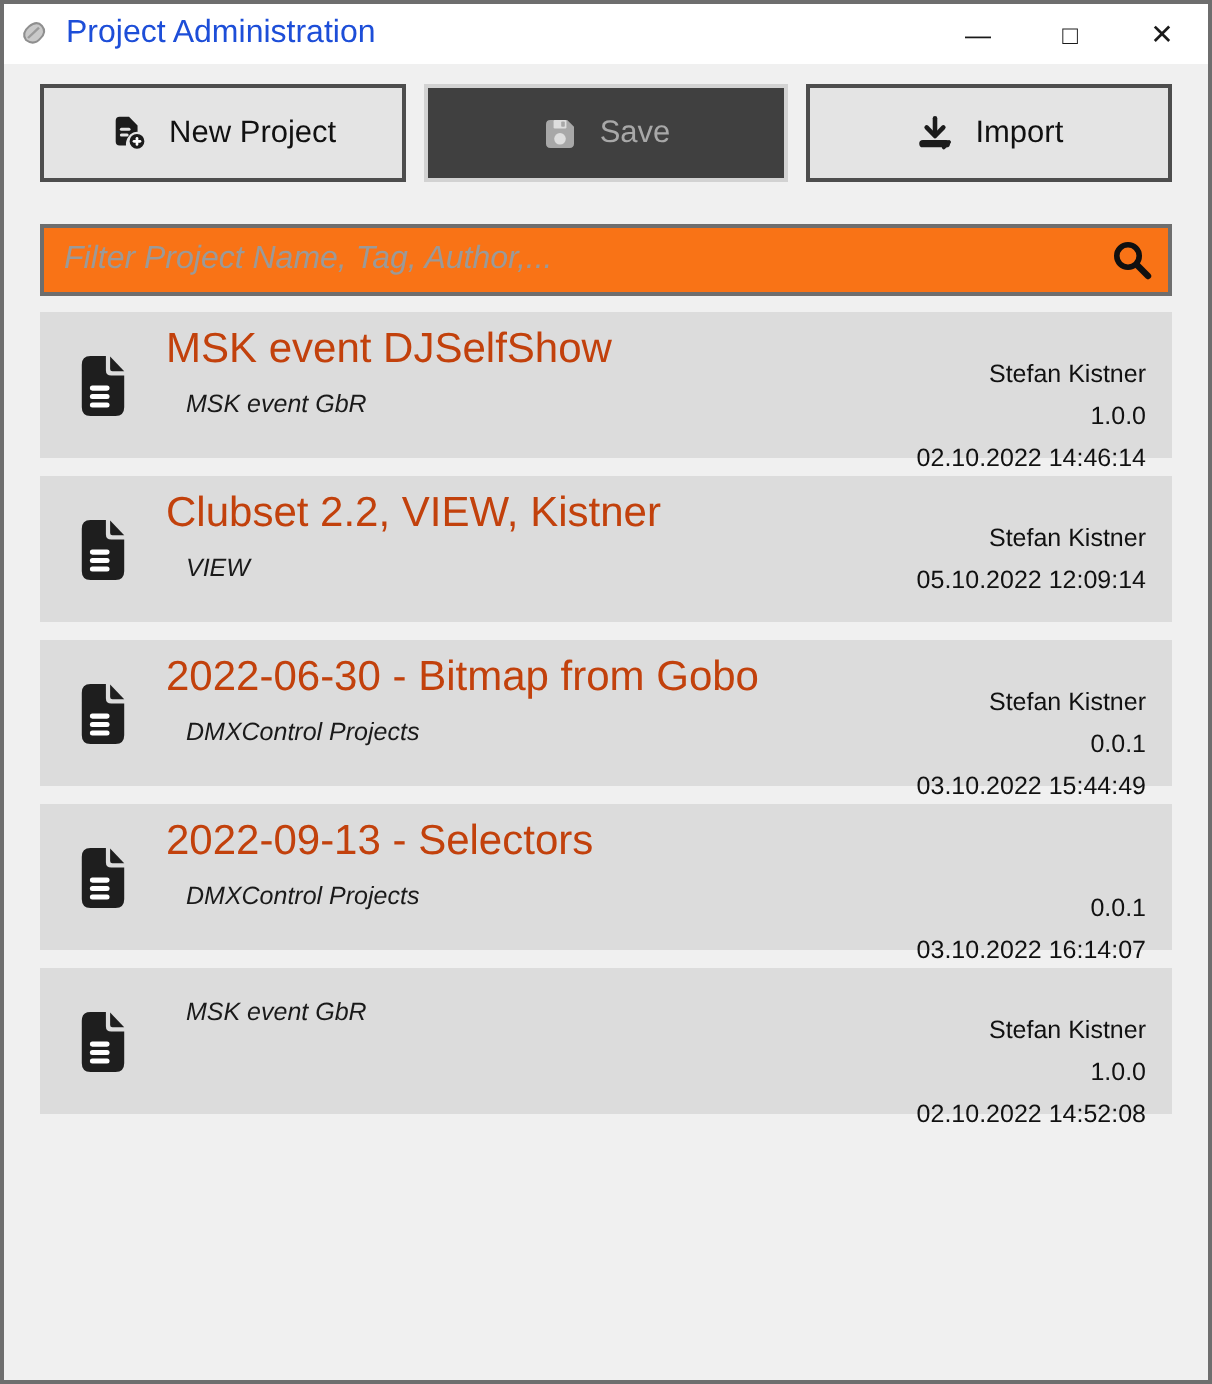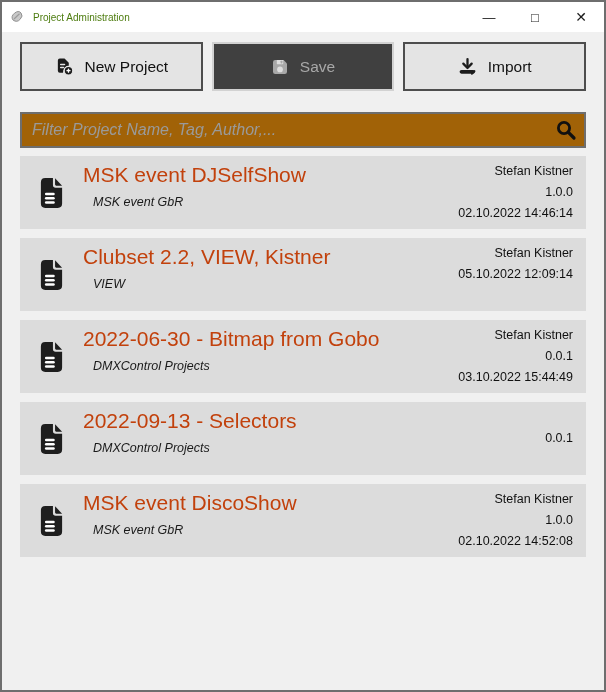--- a/index.html
+++ b/index.html
@@ -2,51 +2,51 @@
 <html><head>
 <meta charset="utf-8">
 <style>
   html,body { margin:0; padding:0; background:#fff; }
   body { width:606px; height:692px; font-family:"Liberation Sans",sans-serif; }
   .window { width:606px; height:692px; box-sizing:border-box; border:2px solid #6e6e6e;
             background:#f0f0f0; display:flex; flex-direction:column; overflow:hidden; }
   
   .titlebar { flex:0 0 30px; background:#ffffff; display:flex; align-items:center; }
   .app-icon { margin-left:7px; display:flex; align-items:center; }
-  .win-title { margin-left:8px; font-size:10px; color:#4d7c0f; }
+  .win-title { margin-left:8px; font-size:16px; color:#1d4ed8; }
   .controls { margin-left:auto; display:flex; height:100%; }
   .ctrl { width:46px; height:100%; display:flex; align-items:center; justify-content:center;
           color:#1a1a1a; cursor:default; user-select:none; }
   .ctrl-min { font-size:13px; }
   .ctrl-max { font-size:13px; }
   .ctrl-close { font-size:14px; }
   
   .content { flex:1; padding:10px 18px 0 18px; }
   .toolbar { display:flex; gap:9px; }
   .btn { flex:1; height:49px; box-sizing:border-box; display:flex; align-items:center;
          justify-content:center; gap:11px; font-family:inherit; font-size:15.5px; color:#111;
          background:#e4e4e4; border:2px solid #4d4d4d; padding:0; cursor:pointer; }
   .btn.disabled { background:#404040; border-color:#d2d2d2; color:#a8a8a8; cursor:default; }
   .btn .icon { display:flex; align-items:center; }
   
   .filter-wrap { position:relative; margin-top:21px; }
   .filter-wrap input { width:100%; box-sizing:border-box; height:36px; border:2px solid #6e6e6e;
-                       background:#a16207; padding:0 42px 0 10px; font-family:inherit; font-size:16px;
+                       background:#f97316; padding:0 42px 0 10px; font-family:inherit; font-size:16px;
                        color:#222; outline:none; }
   .filter-wrap input::placeholder { color:#9a9a9a; font-style:italic; opacity:1; }
   .search { position:absolute; right:9px; top:7px; }
   
   .project-list { margin-top:8px; }
   .row { height:73px; background:#dcdcdc; margin-bottom:9px; display:flex; align-items:center; }
   .doc { flex:0 0 63px; display:flex; justify-content:center; }
   .mid { flex:1; align-self:stretch; padding-top:7px; min-width:0; }
   .row-title { font-size:21px; color:#c2410c; white-space:nowrap; }
   .row-tag { font-size:12.5px; font-style:italic; margin-left:10px; margin-top:8px; color:#1a1a1a; }
   .meta { align-self:stretch; text-align:right; font-size:12.5px; line-height:21px;
-          padding:5px 13px 0 0; color:#111; white-space:nowrap; }
+          padding:5px 13px 0 0; color:#111; white-space:nowrap;margin-top:16px; }
   .meta div { height:21px; }
 </style>
 </head>
 <body>
 
 <div class="window">
 
   <div class="titlebar">
     <span class="app-icon">
       <svg width="16" height="16" viewBox="0 0 16 16">
@@ -187,35 +187,35 @@
         <rect x="7.2" y="26.6" width="10.2" height="2.6" rx="1.3" fill="#fff"></rect>
       </svg>
     </span>
     <div class="mid">
       <div class="row-title">2022-09-13 - Selectors</div>
       <div class="row-tag">DMXControl Projects</div>
     </div>
     <div class="meta">
       <div></div>
       <div>0.0.1</div>
-    </div>
-  </div>
-
-  <div class="row">
-    <span class="doc">
-      <svg width="27" height="36" viewBox="0 0 28 36">
-        <path d="M3 7 Q3 2.5 7.5 2.5 H15.5 V9.8 Q15.5 12.6 18.3 12.6 H25 V29 Q25 33.5 20.5 33.5 H7.5 Q3 33.5 3 29 Z" fill="#1e1e1e"></path>
-        <path d="M17.7 2.7 L25 10.4 H18.9 Q17.7 10.4 17.7 9.2 Z" fill="#1e1e1e"></path>
-        <rect x="7.2" y="17.8" width="10.2" height="2.6" rx="1.3" fill="#fff"></rect>
-        <rect x="7.2" y="22.2" width="10.2" height="2.6" rx="1.3" fill="#fff"></rect>
-        <rect x="7.2" y="26.6" width="10.2" height="2.6" rx="1.3" fill="#fff"></rect>
-      </svg>
-    </span>
-    <div class="mid">
-      <div class="row-title">MSK event DiscoShow</div>
+      <div>03.10.2022 16:14:07</div>
+    </div>
+  </div>
+
+  <div class="row">
+    <span class="doc">
+      <svg width="27" height="36" viewBox="0 0 28 36">
+        <path d="M3 7 Q3 2.5 7.5 2.5 H15.5 V9.8 Q15.5 12.6 18.3 12.6 H25 V29 Q25 33.5 20.5 33.5 H7.5 Q3 33.5 3 29 Z" fill="#1e1e1e"></path>
+        <path d="M17.7 2.7 L25 10.4 H18.9 Q17.7 10.4 17.7 9.2 Z" fill="#1e1e1e"></path>
+        <rect x="7.2" y="17.8" width="10.2" height="2.6" rx="1.3" fill="#fff"></rect>
+        <rect x="7.2" y="22.2" width="10.2" height="2.6" rx="1.3" fill="#fff"></rect>
+        <rect x="7.2" y="26.6" width="10.2" height="2.6" rx="1.3" fill="#fff"></rect>
+      </svg>
+    </span>
+    <div class="mid">
       <div class="row-tag">MSK event GbR</div>
     </div>
     <div class="meta">
       <div>Stefan Kistner</div>
       <div>1.0.0</div>
       <div>02.10.2022 14:52:08</div>
     </div>
   </div>
 </div>
 

